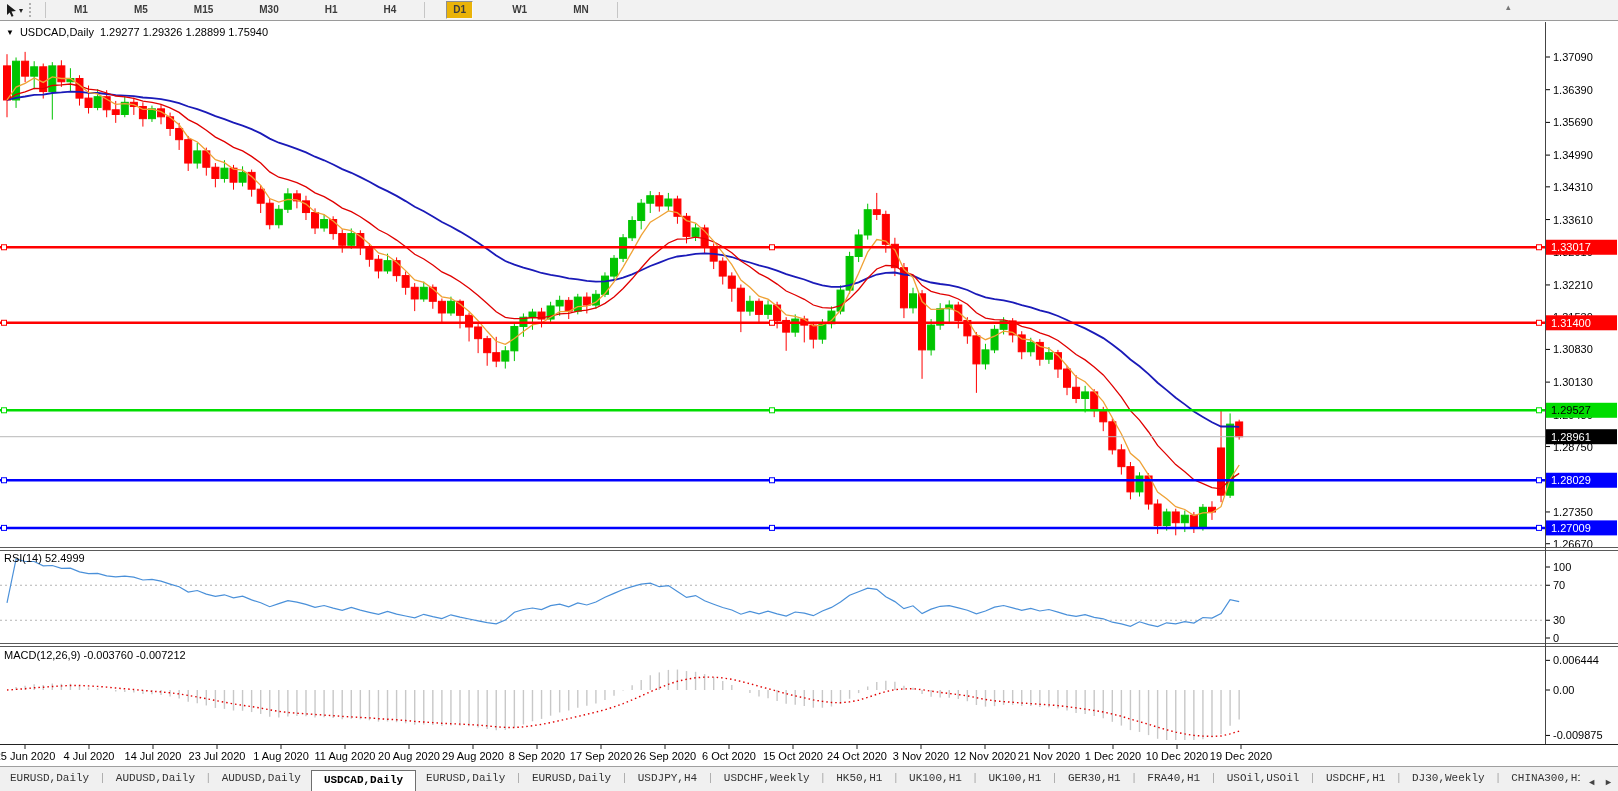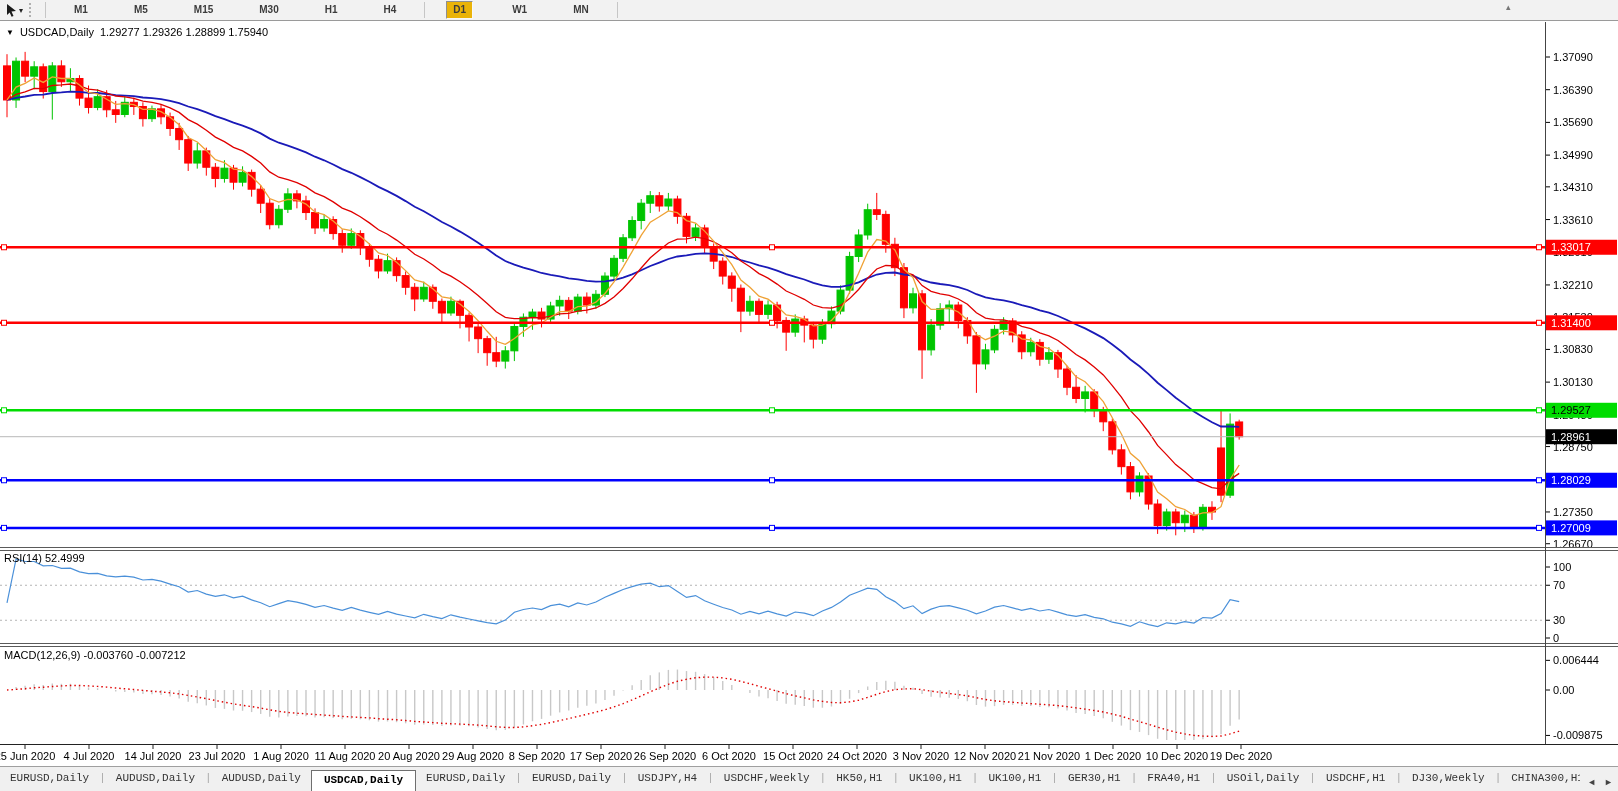--- a/index.html
+++ b/index.html
@@ -643,21 +643,21 @@
       <div class="tab">HK50,H1</div>
       <div class="tabsep">|</div>
       <div class="tab">UK100,H1</div>
       <div class="tabsep">|</div>
       <div class="tab">UK100,H1</div>
       <div class="tabsep">|</div>
       <div class="tab">GER30,H1</div>
       <div class="tabsep">|</div>
       <div class="tab">FRA40,H1</div>
       <div class="tabsep">|</div>
-      <div class="tab">USOil,Daily</div>
+      <div class="tab">USOil,USOil</div>
       <div class="tabsep">|</div>
       <div class="tab">USDCHF,H1</div>
       <div class="tabsep">|</div>
       <div class="tab">DJ30,Weekly</div>
       <div class="tabsep">|</div>
       <div class="tab">CHINA300,H1</div>
       <div class="tabsep">|</div>
       <div class="tab">U</div>
     </div>
   <div class="tab-scroll">

